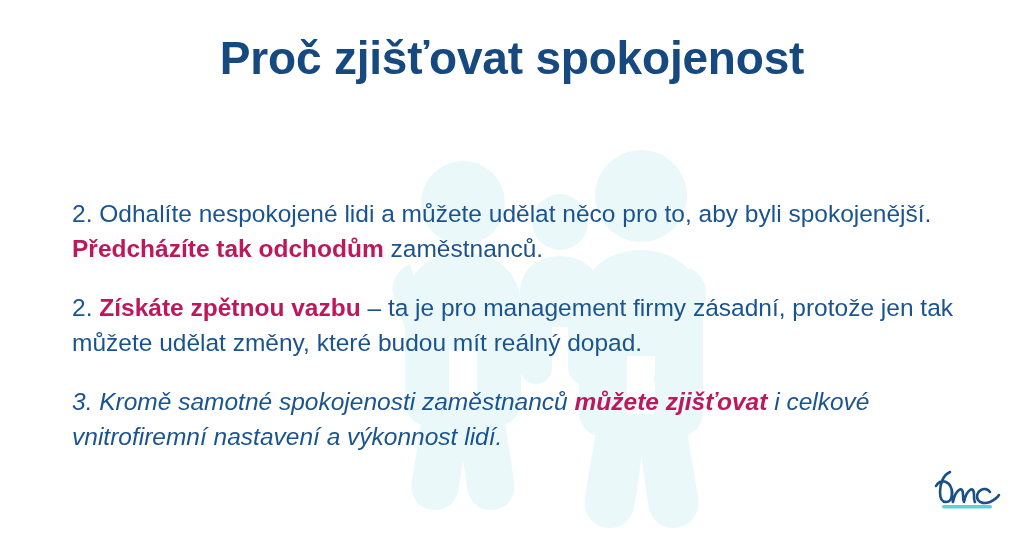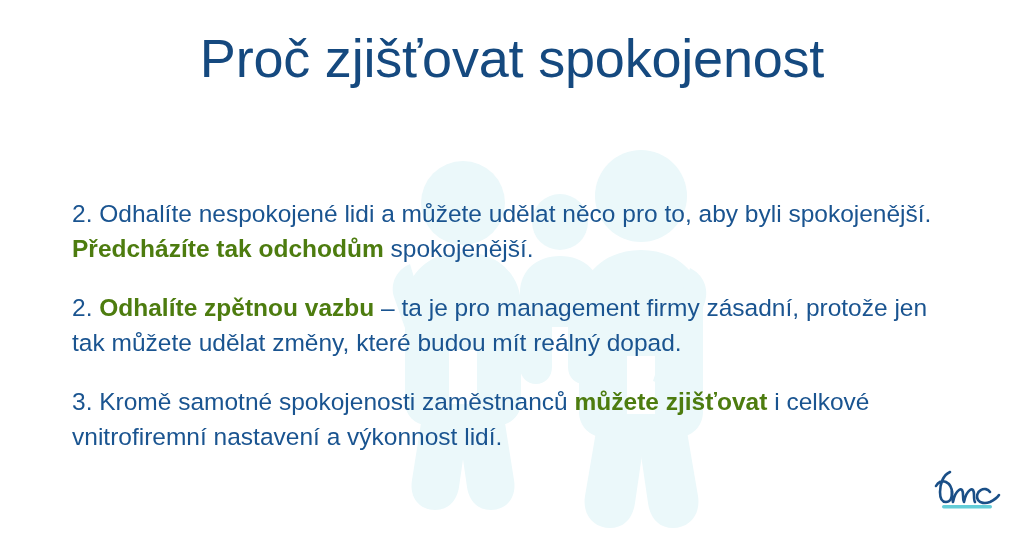--- a/index.html
+++ b/index.html
@@ -34,22 +34,22 @@
 
   
   .title {
     position: absolute;
     left: 0;
     top: 28px;
     width: 1024px;
     z-index: 2;
     text-align: center;
     color: #15497f;
-    font-size: 54px;
-    font-weight: normal;
+    font-size: 46px;
+    font-weight: bold;
     line-height: 60px;
     letter-spacing: -0.2px;
   }
   .title-line {
     display: block;
     white-space: nowrap;
   }
 
   
   .body-block {
@@ -61,24 +61,25 @@
   }
   .para {
     color: #1a5490;
     font-size: 24.5px;
     line-height: 35px;
     margin: 0 0 24px 0;
     text-align: left;
   }
   .para:last-child {
     margin-bottom: 4px;
+    font-style: italic;
   }
   .para b {
     font-weight: bold;
-    color: #4d7c0f;
+    color: #be185d;
   }
 
   
   .logo {
     position: absolute;
     left: 930px;
     top: 466px;
     width: 72px;
     height: 52px;
     z-index: 3;
@@ -140,25 +141,25 @@
     </g>
   </svg>
 
   <div class="title">
     <span class="title-line">Proč zjišťovat spokojenost</span>
   </div>
 
   <div class="body-block">
 
     <p class="para">
-      <span>2. Odhalíte nespokojené lidi a můžete udělat něco pro to, aby byli spokojenější. </span><b>Předcházíte tak odchodům</b><span> spokojenější.</span>
+      <span>2. Odhalíte nespokojené lidi a můžete udělat něco pro to, aby byli spokojenější. </span><b>Předcházíte tak odchodům</b><span> zaměstnanců.</span>
     </p>
 
     <p class="para">
-      <span>2. </span><b>Odhalíte zpětnou vazbu</b><span> – ta je pro management firmy zásadní, protože jen tak můžete udělat změny, které budou mít reálný dopad.</span>
+      <span>2. </span><b>Získáte zpětnou vazbu</b><span> – ta je pro management firmy zásadní, protože jen tak můžete udělat změny, které budou mít reálný dopad.</span>
     </p>
 
     <p class="para">
       <span>3. Kromě samotné spokojenosti zaměstnanců </span><b> můžete zjišťovat</b><span> i celkové vnitrofiremní nastavení a výkonnost lidí.</span>
     </p>
 
   </div>
 
   <svg class="logo" viewBox="0 0 72 52" aria-hidden="true">
     <g fill="none" stroke="#1a4f87" stroke-linecap="round" stroke-linejoin="round">

